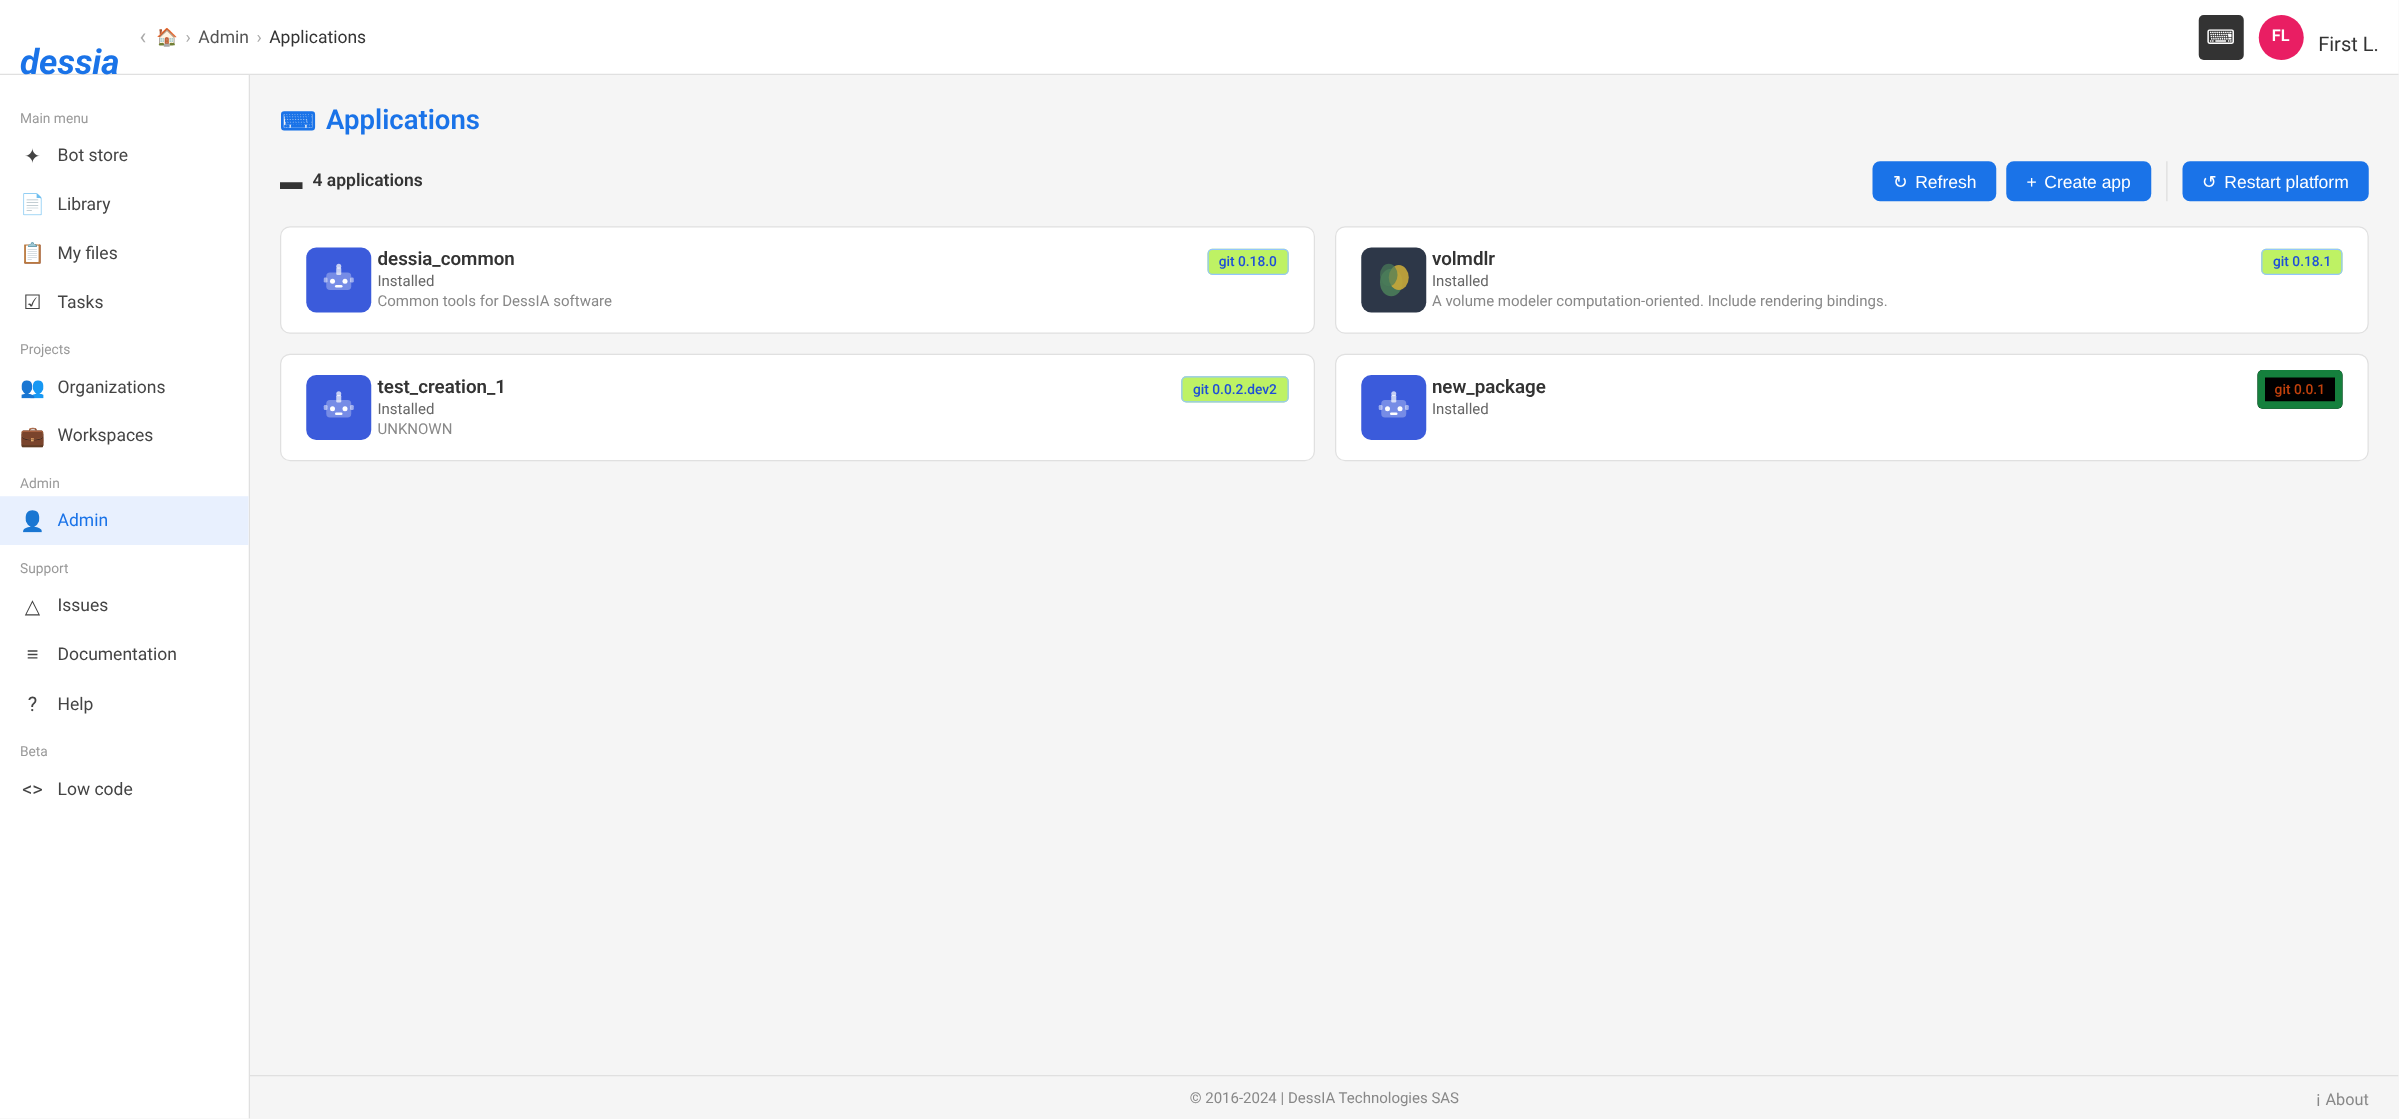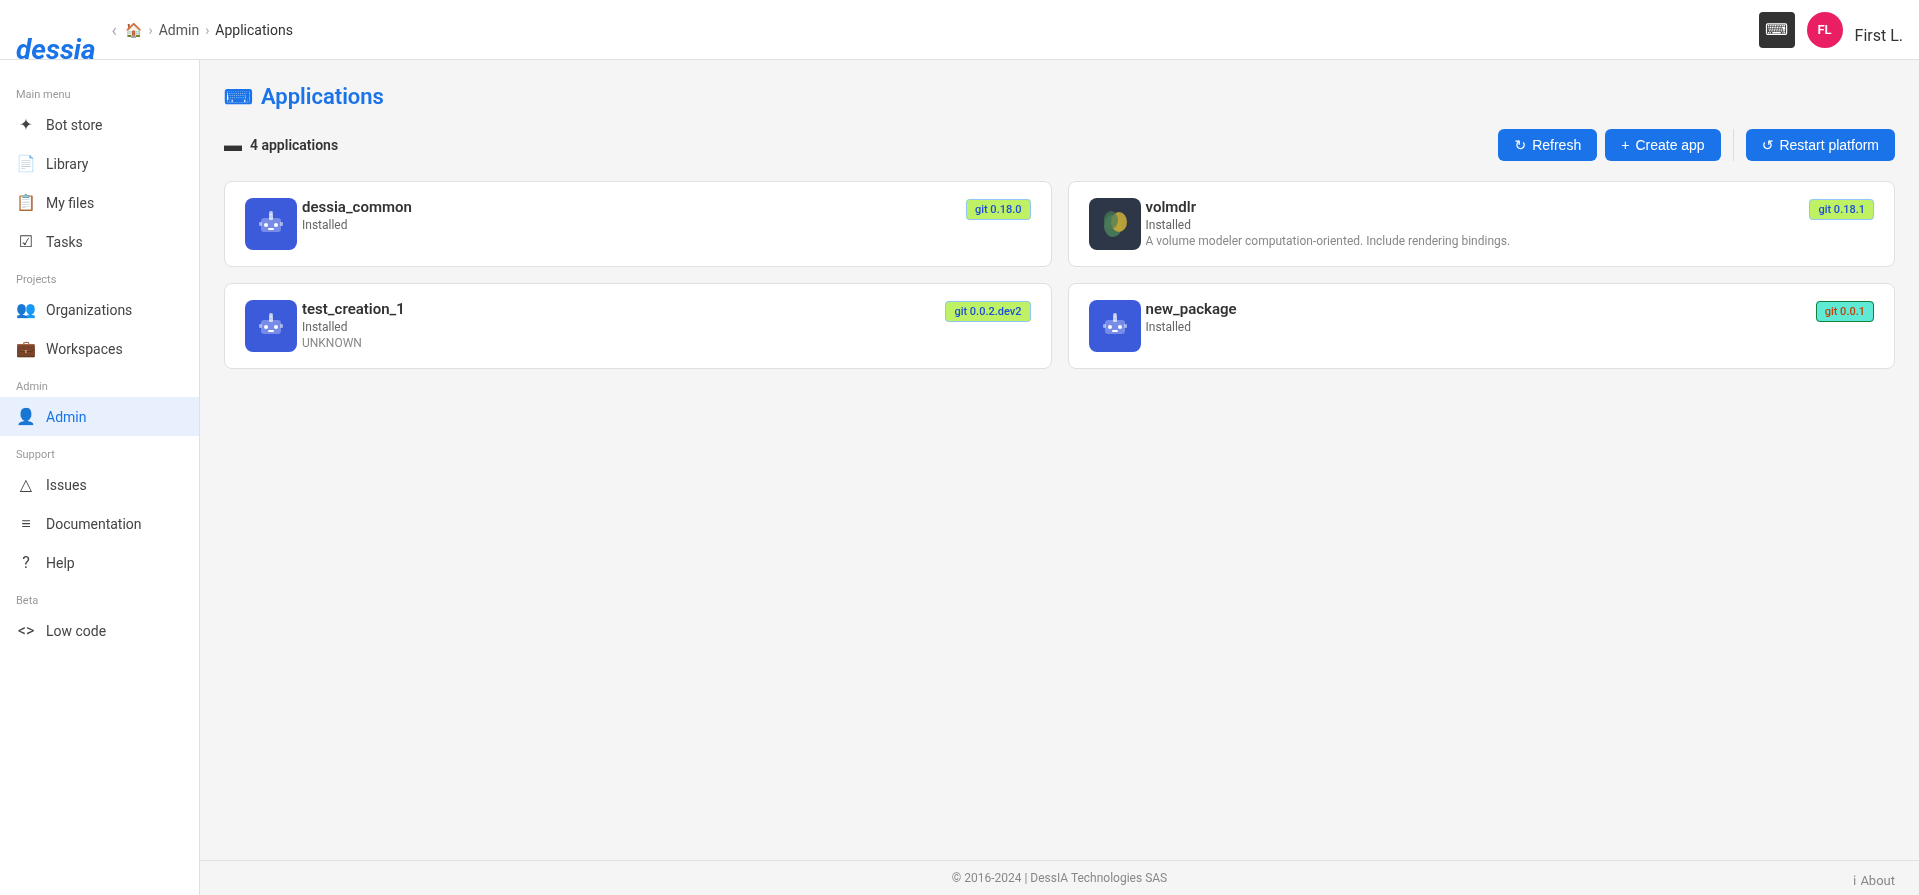--- a/index.html
+++ b/index.html
@@ -67,21 +67,21 @@
     .app-icon-dark { background: #2d3748; }
     .app-info { flex: 1; }
     .app-name { font-size: 15px; font-weight: 600; color: #333; margin-bottom: 2px; }
     .app-status { font-size: 12px; color: #666; margin-bottom: 2px; }
     .app-desc { font-size: 12px; color: #888; }
     .app-badge { margin-left: auto; flex-shrink: 0; }
     .badge {
       font-size: 11px; padding: 3px 8px; border-radius: 4px; font-weight: 500;
     }
     .badge-blue { background: #bef264; color: #1d4ed8; border: 1px solid #93c5fd; }
-    .badge-orange { background: #5eead4; color: #c2410c; border: 1px solid #15803d; }
+    .badge-orange { background: #000000; color: #c2410c; border: 6px solid #15803d; }
 
     
     .footer { background: #f5f5f5; border-top: 1px solid #e0e0e0; padding: 10px 24px; display: flex; justify-content: center; font-size: 12px; color: #888; flex-shrink: 0; position: relative; }
     .footer-about { position: absolute; right: 24px; display: flex; align-items: center; gap: 4px; color: #888; font-size: 13px; cursor: pointer; }
   </style>
 </head>
 <body>
 
 <div class="top-header">
   <span class="logo">dessia</span>
@@ -207,20 +207,21 @@
               <rect x="13" y="20" width="6" height="2" rx="1" fill="#fff"></rect>
               <rect x="14" y="6" width="4" height="6" rx="1" fill="#fff" opacity="0.7"></rect>
               <circle cx="16" cy="5" r="2" fill="#fff" opacity="0.7"></circle>
               <rect x="4" y="14" width="3" height="4" rx="1" fill="#fff" opacity="0.5"></rect>
               <rect x="25" y="14" width="3" height="4" rx="1" fill="#fff" opacity="0.5"></rect>
             </svg>
           </div>
           <div class="app-info">
             <div class="app-name">dessia_common</div>
             <div class="app-status">Installed</div>
+            <div class="app-desc">Common tools for DessIA software</div>
           </div>
           <div class="app-badge">
             <span class="badge badge-blue">git 0.18.0</span>
           </div>
         </div>
 
         <div class="app-card">
           <div class="app-icon app-icon-dark">
             <svg width="36" height="36" viewBox="0 0 36 36" fill="none">
               <ellipse cx="16" cy="20" rx="9" ry="11" fill="#4a7c59" opacity="0.9"></ellipse>

